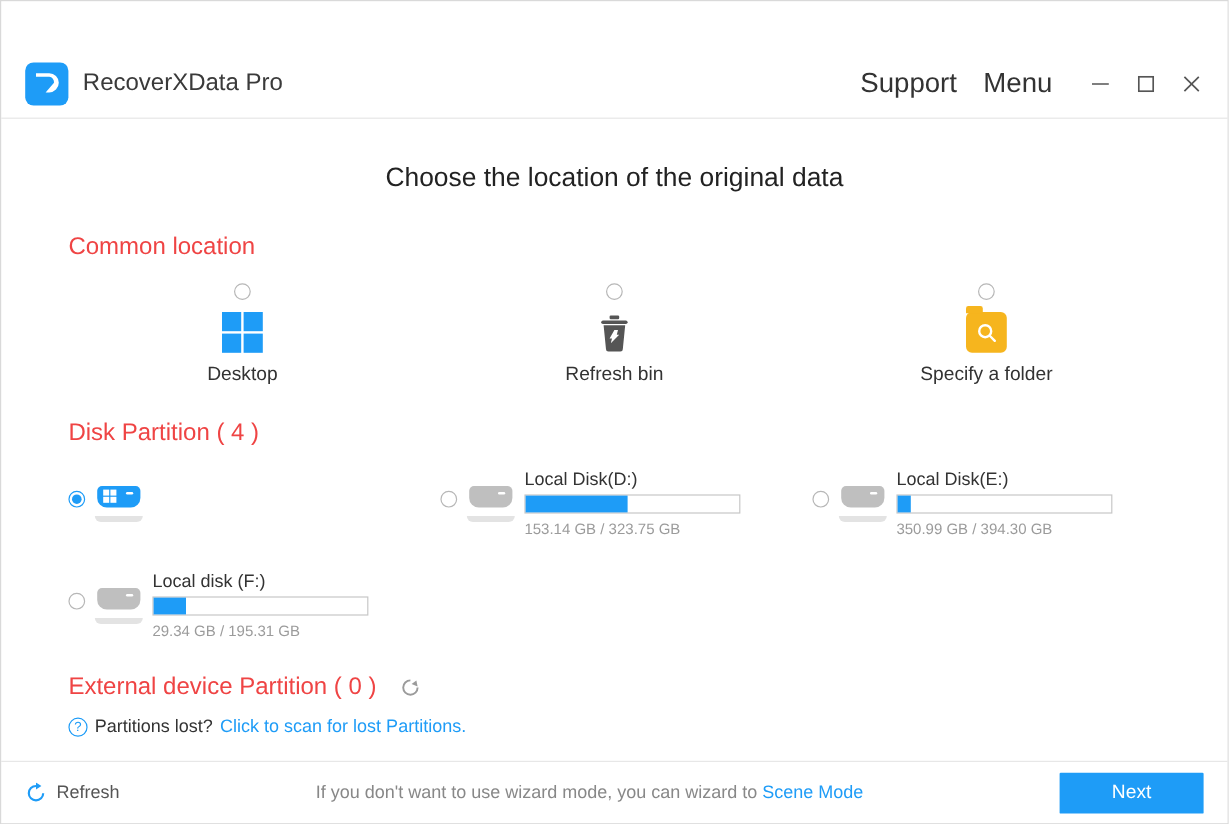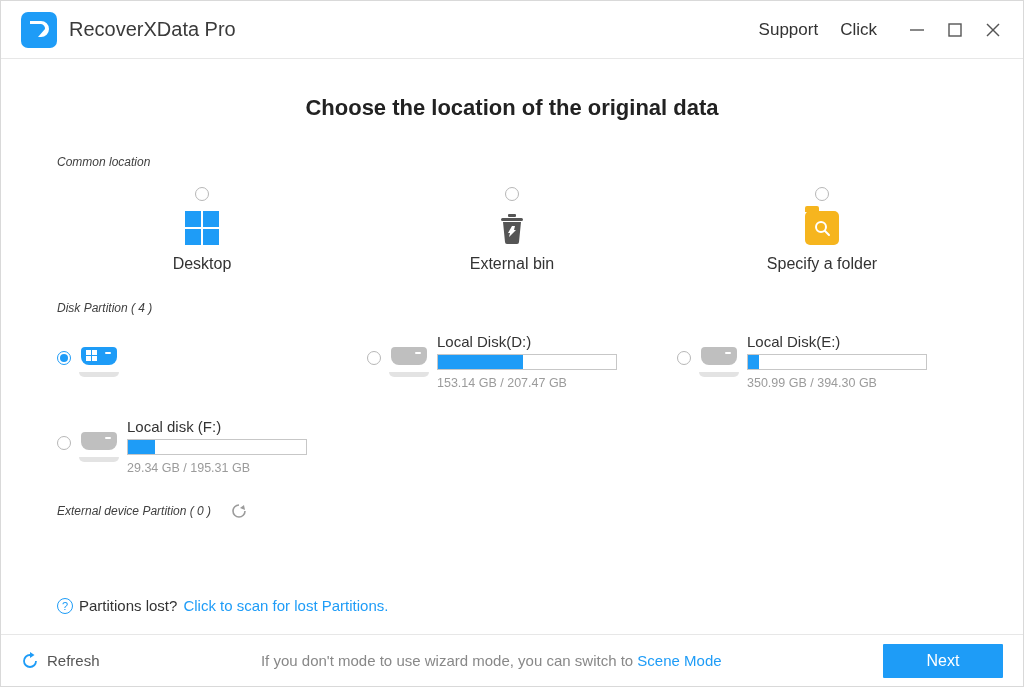--- a/index.html
+++ b/index.html
@@ -1,29 +1,29 @@
 <!DOCTYPE html>
 <html><head>
 <meta charset="utf-8">
 <style>
   * { box-sizing: border-box; margin: 0; padding: 0; }
   html, body { width: 1024px; height: 687px; font-family: "Segoe UI", Arial, sans-serif; background: #fff; color: #333; }
   .window { width: 1024px; height: 687px; border: 1px solid #d9d9d9; display: flex; flex-direction: column; background: #fff; }
-  .titlebar { height: 58px; display: flex; align-items: center; padding: 0 20px; border-bottom: 1px solid #e7e7e7; }
+  .titlebar { height: 58px; display: flex; align-items: center; padding: 0 20px; border-bottom: 1px solid #e7e7e7; margin-top: 40px; }
   .logo-box { width: 36px; height: 36px; background: #1e9cf7; border-radius: 7px; display: flex; align-items: center; justify-content: center; margin-right: 12px; }
   .logo-box svg { width: 24px; height: 24px; }
   .app-title { font-size: 20px; color: #3a3a3a; font-weight: 500; }
   .title-spacer { flex: 1; }
-  .title-link { font-size: 17px; color: #333; margin-right: 22px; cursor: pointer; }
+  .title-link { font-size: 23px; color: #333; margin-right: 22px; cursor: pointer; }
   .win-controls { display: flex; align-items: center; gap: 18px; margin-left: 8px; }
   .win-btn { width: 20px; height: 20px; display:flex; align-items:center; justify-content:center; cursor:pointer; color:#555; }
 
   .content { flex: 1; padding: 36px 56px 8px 56px; overflow: hidden; position: relative; }
-  .headline { text-align: center; font-size: 22px; font-weight: 700; color: #222; margin-bottom: 34px; }
-  .section-label { font-size: 12px; color: #404040; margin-bottom: 18px; font-style: italic; }
+  .headline { text-align: center; font-size: 22px; font-weight: 400; color: #222; margin-bottom: 34px; }
+  .section-label { font-size: 20px; color: #ef4444; margin-bottom: 18px; }
   .ext-label { display:flex; align-items:center; gap:20px; }
 
   .row3 { display: grid; grid-template-columns: repeat(3, 1fr); gap: 20px; margin-bottom: 28px; }
   .item { display: flex; align-items: center; gap: 10px; flex-direction: column; }
   .radio { width: 14px; height: 14px; border-radius: 50%; border: 1.5px solid #b7b7b7; flex: none; display:flex; align-items:center; justify-content:center; cursor:pointer; }
   .radio.selected { border-color: #1e9cf7; }
   .radio.selected::after { content:''; width:8px; height:8px; background:#1e9cf7; border-radius:50%; }
   .item-label { font-size: 16px; color: #333; }
 
   
@@ -69,21 +69,21 @@
 
   <div class="titlebar">
     <div class="logo-box">
       <svg viewBox="0 0 24 24">
           <path d="M3 3 H14 A8 8 0 0 1 14 19 H11 L18 11 A4.5 4.5 0 0 0 14 6 H3 Z" fill="#fff"></path>
         </svg>
     </div>
     <div class="app-title">RecoverXData Pro</div>
     <div class="title-spacer"></div>
     <div class="title-link">Support</div>
-    <div class="title-link">Click</div>
+    <div class="title-link">Menu</div>
     <div class="win-controls">
       <div class="win-btn">
           <svg width="16" height="16" viewBox="0 0 16 16">
             <line x1="1" y1="8" x2="15" y2="8" stroke="#555" stroke-width="1.4"></line>
           </svg>
         </div>
       <div class="win-btn">
           <svg width="14" height="14" viewBox="0 0 14 14">
             <rect x="1" y="1" width="12" height="12" fill="none" stroke="#555" stroke-width="1.4"></rect>
           </svg>
@@ -115,21 +115,21 @@
       </div>
 
       <div class="item">
         <div class="radio"></div>
         <svg class="bin-icon" viewBox="0 0 34 34">
           <path d="M8 11 L26 11 L24 31 Q24 33 22 33 L12 33 Q10 33 10 31 Z" fill="#555"></path>
           <rect x="6" y="7" width="22" height="3" rx="1.5" fill="#555"></rect>
           <rect x="13" y="3" width="8" height="3" rx="1" fill="#555"></rect>
           <path d="M17 15 L13 22 L15 22 L14 26 L21 19 L19 19 L20 15 Z" fill="#fff"></path>
         </svg>
-        <div class="item-label">External bin</div>
+        <div class="item-label">Refresh bin</div>
       </div>
 
       <div class="item">
         <div class="radio"></div>
         <div class="folder-icon">
           <svg width="18" height="18" viewBox="0 0 18 18">
               <circle cx="8" cy="8" r="5" fill="none" stroke="#fff" stroke-width="2"></circle>
               <line x1="12" y1="12" x2="16" y2="16" stroke="#fff" stroke-width="2" stroke-linecap="round"></line>
             </svg>
         </div>
@@ -160,21 +160,21 @@
         <div class="drive-icon">
           <div class="drive-body gray"></div>
             <div class="drive-slot"></div>
             <div class="drive-base"></div>
         </div>
         <div class="disk-info">
           <div class="disk-name">Local Disk(D:)</div>
           <div class="bar">
               <div class="bar-fill" style="width: 48%;"></div>
             </div>
-          <div class="disk-size">153.14 GB / 207.47 GB</div>
+          <div class="disk-size">153.14 GB / 323.75 GB</div>
         </div>
       </div>
 
       <div class="disk">
         <div class="radio"></div>
         <div class="drive-icon">
           <div class="drive-body gray"></div>
             <div class="drive-slot"></div>
             <div class="drive-base"></div>
         </div>
@@ -223,18 +223,18 @@
 
   <div class="footer">
     <div class="refresh">
       <svg width="18" height="18" viewBox="0 0 18 18">
           <path d="M9 3 A6 6 0 1 0 15 9" fill="none" stroke="#1e9cf7" stroke-width="1.8"></path>
           <path d="M9 0 L9 6 L13.5 3 Z" fill="#1e9cf7"></path>
         </svg>
       <span>Refresh</span>
     </div>
     <div class="footer-text">
-      <span>If you don't mode to use wizard mode, you can switch to </span><span class="scene">Scene Mode</span>
+      <span>If you don't want to use wizard mode, you can wizard to </span><span class="scene">Scene Mode</span>
     </div>
     <button class="next-btn">Next</button>
   </div>
 
 </div>
 
 </body></html>

